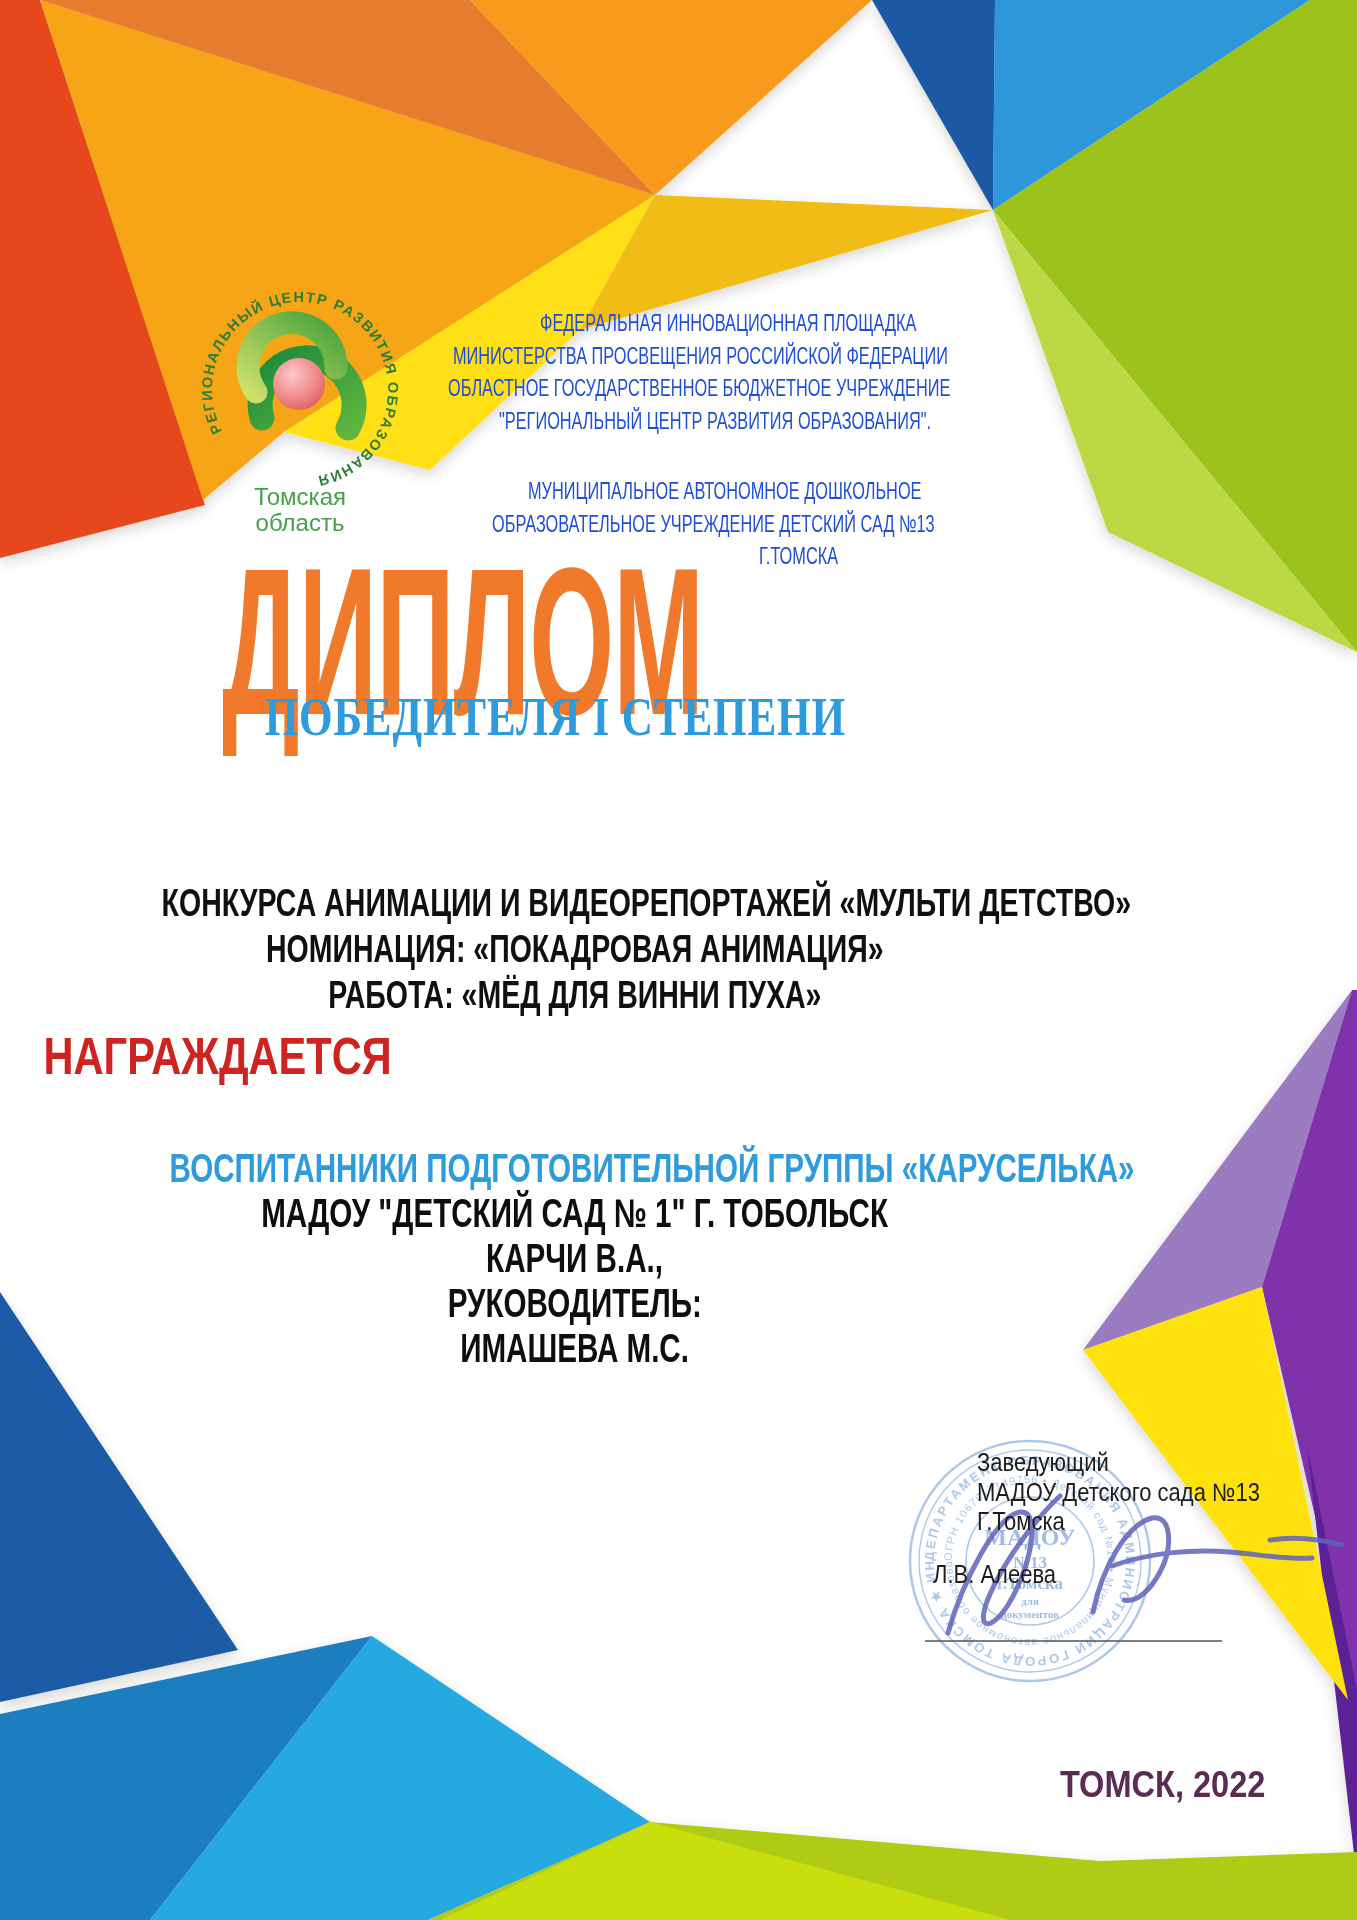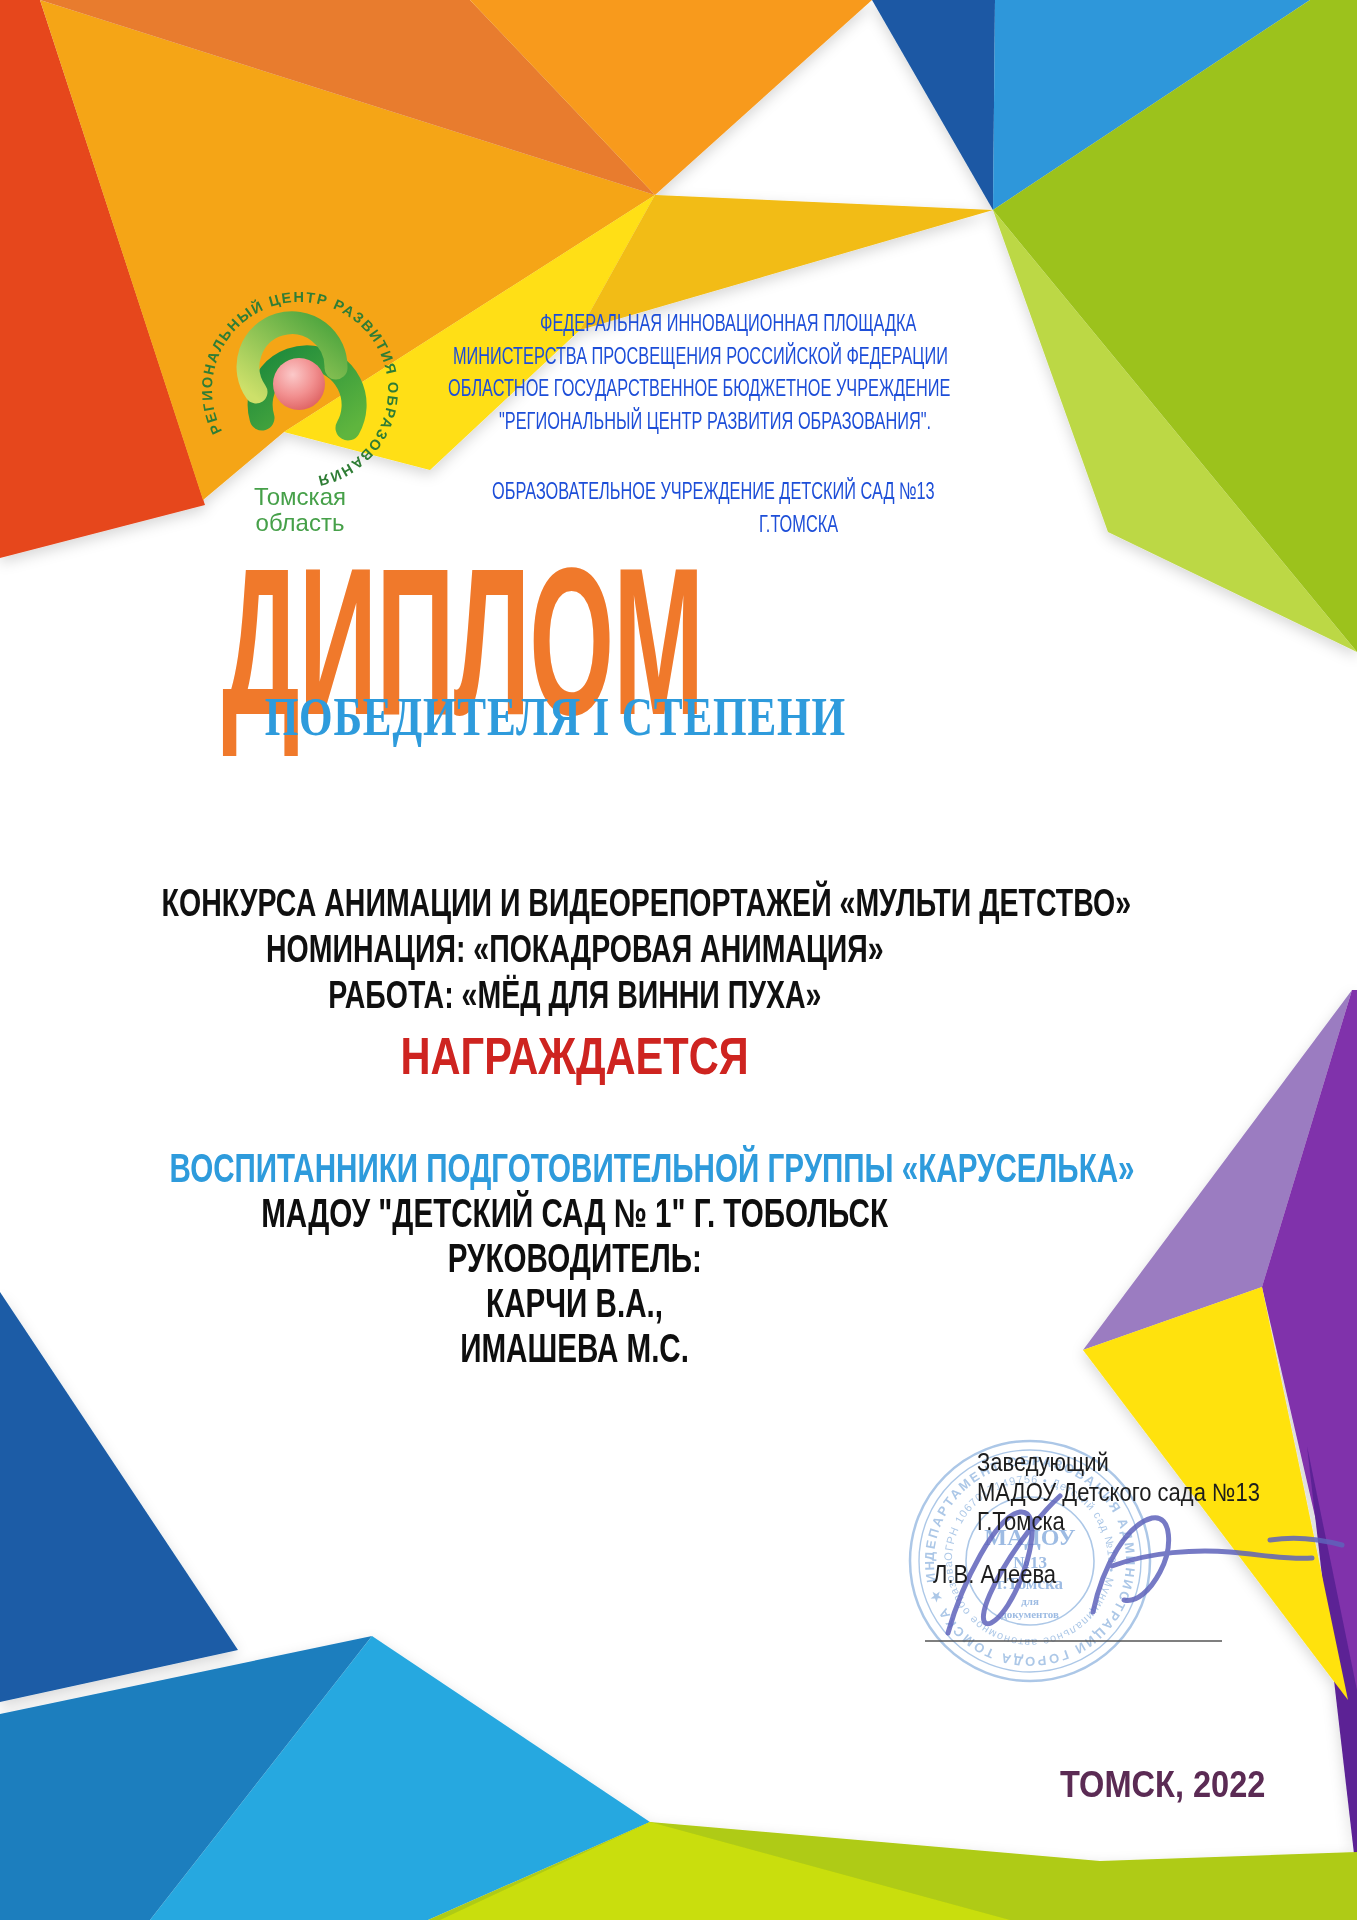--- a/index.html
+++ b/index.html
@@ -16,21 +16,21 @@
        font-size:210px;line-height:210px;letter-spacing:-2px;}
   .dip .cx{transform:scaleX(.52);transform-origin:center;}
   .sub{left:0;top:688px;width:1110px;text-align:center;color:#2E9BDC;font-weight:bold;
        font-size:54px;line-height:58px;letter-spacing:1px;font-family:Liberation Serif, serif;}
   .sub .cx{transform:scaleX(.80);transform-origin:center;}
   
   .contest{left:0;top:845px;width:1150px;text-align:center;color:#101010;font-weight:bold;
            font-size:38px;line-height:46px;margin-top:35px;}
   .contest .cx{transform:scaleX(.75);transform-origin:center;}
   
-  .award{left:0;top:1029px;width:1150px;text-align:center;color:#CE2420;font-weight:bold;
+  .award{left:0;top:1029px;width:1150px;text-align:left;color:#CE2420;font-weight:bold;
          font-size:52px;line-height:54px;}
   .award .cx{transform:scaleX(.80);transform-origin:center;}
   
   .recip{left:0;top:1146px;width:1150px;text-align:center;color:#0e0e0e;font-weight:bold;
          font-size:40px;line-height:45px;}
   .recip .cx{transform:scaleX(.74);transform-origin:center;}
   .recip .blue{color:#2E9BDC;}
   
   .sig{left:933px;top:1448px;width:360px;color:#1d1d1d;font-size:25px;line-height:29.5px;margin-left:44px;}
   .sig .cx{transform:scaleX(.88);transform-origin:left center;}
@@ -138,20 +138,21 @@
   </g>
 </svg>
 
 <div class="abs org" style="top:307px">
   <div><span class="cx">ФЕДЕРАЛЬНАЯ ИННОВАЦИОННАЯ ПЛОЩАДКА</span></div>
   <div><span class="cx">МИНИСТЕРСТВА ПРОСВЕЩЕНИЯ РОССИЙСКОЙ ФЕДЕРАЦИИ</span></div>
   <div><span class="cx">ОБЛАСТНОЕ ГОСУДАРСТВЕННОЕ БЮДЖЕТНОЕ УЧРЕЖДЕНИЕ</span></div>
   <div><span class="cx">"РЕГИОНАЛЬНЫЙ ЦЕНТР РАЗВИТИЯ ОБРАЗОВАНИЯ".</span></div>
 </div>
 <div class="abs org" style="top:475px">
+  <div><span class="cx">МУНИЦИПАЛЬНОЕ АВТОНОМНОЕ ДОШКОЛЬНОЕ</span></div>
   <div><span class="cx">ОБРАЗОВАТЕЛЬНОЕ УЧРЕЖДЕНИЕ ДЕТСКИЙ САД №13</span></div>
   <div><span class="cx">Г.ТОМСКА</span></div>
 </div>
 
 <div class="abs dip">
   <span class="cx">ДИПЛОМ</span>
 </div>
 <div class="abs sub">
   <span class="cx">ПОБЕДИТЕЛЯ I СТЕПЕНИ</span>
 </div>
@@ -162,22 +163,22 @@
   <div><span class="cx">РАБОТА: «МЁД ДЛЯ ВИННИ ПУХА»</span></div>
 </div>
 
 <div class="abs award">
   <span class="cx">НАГРАЖДАЕТСЯ</span>
 </div>
 
 <div class="abs recip">
   <div class="blue"><span class="cx">ВОСПИТАННИКИ ПОДГОТОВИТЕЛЬНОЙ ГРУППЫ «КАРУСЕЛЬКА»</span></div>
   <div><span class="cx">МАДОУ "ДЕТСКИЙ САД № 1" Г. ТОБОЛЬСК</span></div>
+  <div><span class="cx">КАРЧИ В.А.,</span></div>
   <div><span class="cx">РУКОВОДИТЕЛЬ:</span></div>
-  <div><span class="cx">КАРЧИ В.А.,</span></div>
   <div><span class="cx">ИМАШЕВА М.С.</span></div>
 </div>
 
 <div class="abs sig">
   <div><span class="cx">Заведующий</span></div>
   <div><span class="cx">МАДОУ Детского сада №13</span></div>
   <div><span class="cx">Г.Томска</span></div>
 </div>
 <div class="abs signame">
   <span class="cx">Л.В. Алеева</span>

